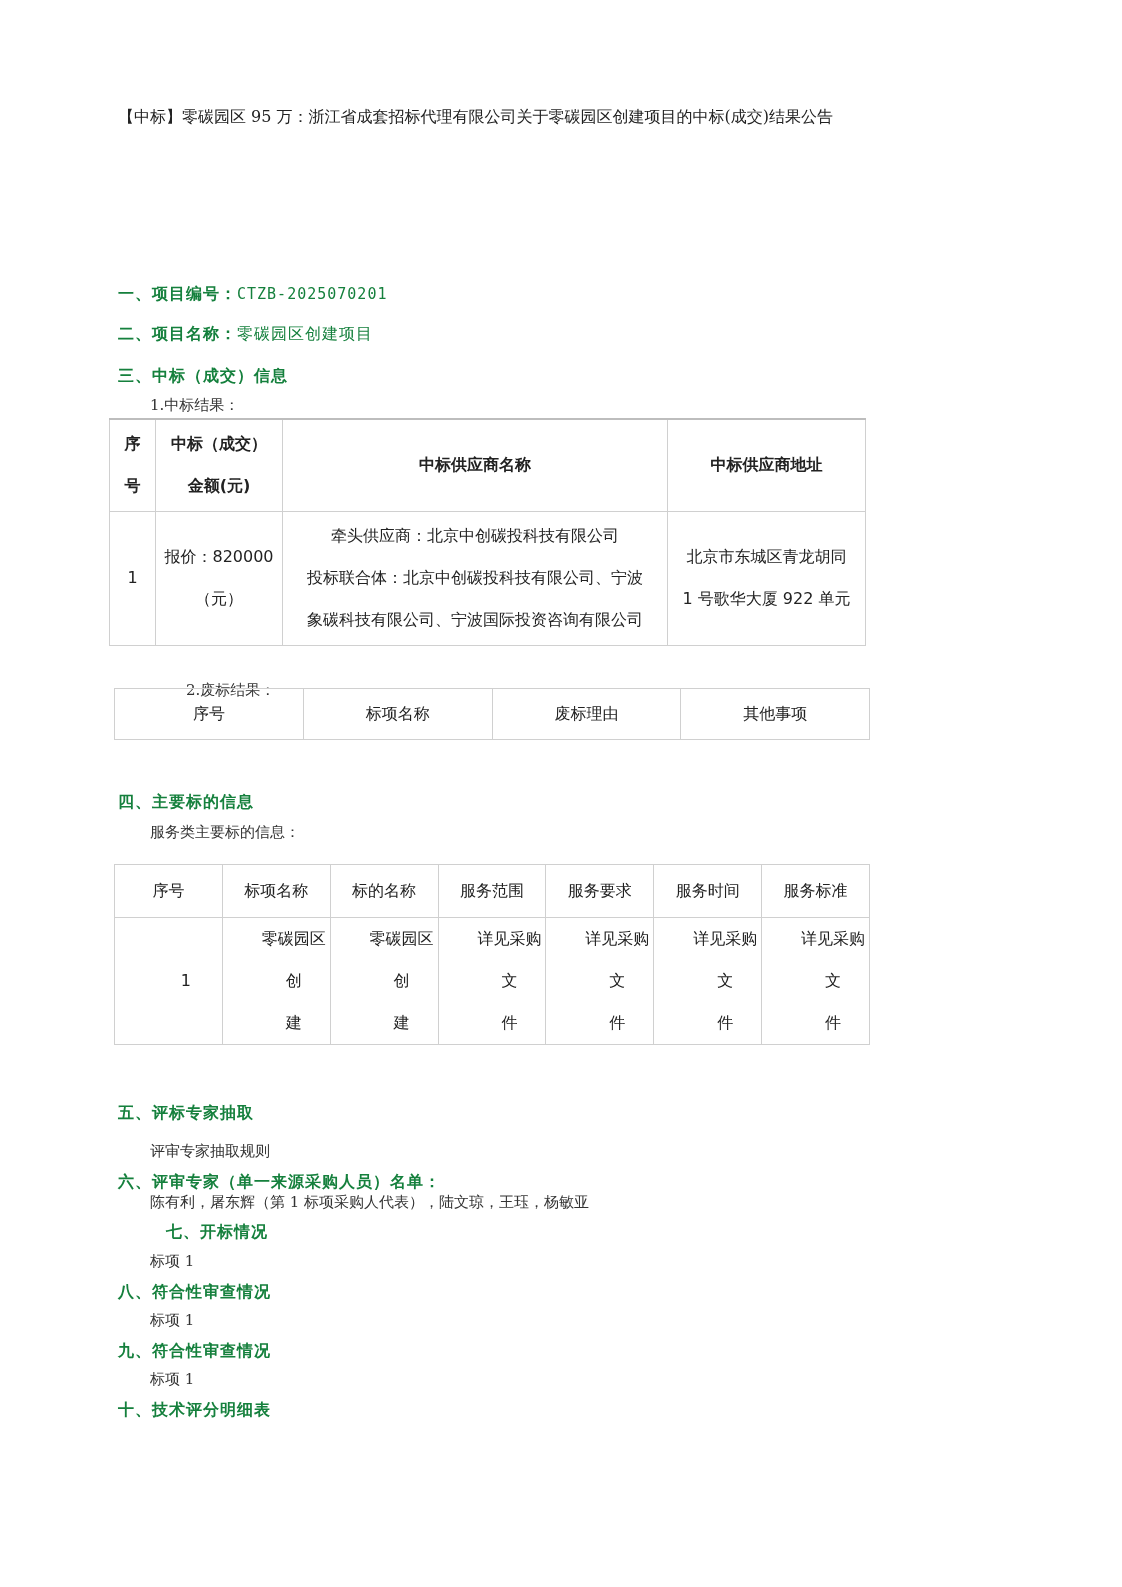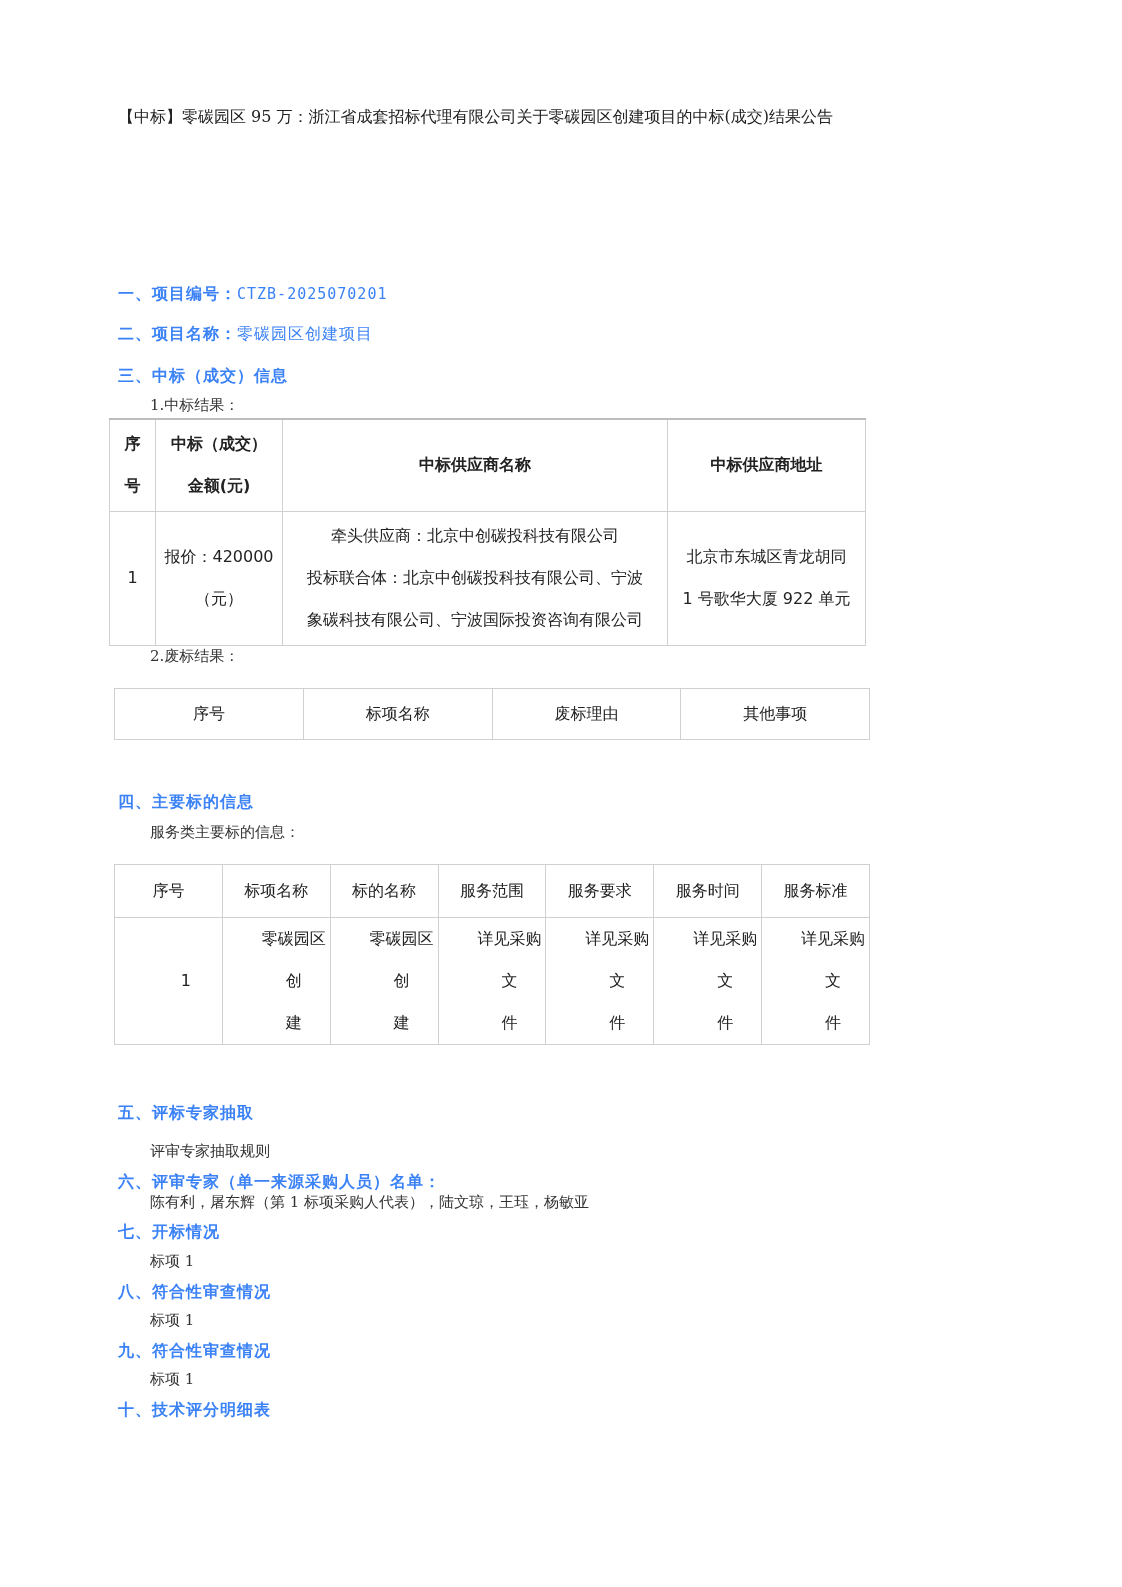--- a/index.html
+++ b/index.html
@@ -22,21 +22,21 @@
       width: 900px;
       font-family: "DejaVu Serif", serif;
       font-size: 16px;
       line-height: 42px;
       color: #222;
     }
     .h {
       left: 118px;
       font-size: 16px;
       font-weight: bold;
-      color: #3b82f6;
+      color: #15803d;
       letter-spacing: 1px;
       white-space: nowrap;
     }
     .h .val {
       font-weight: normal;
     }
     .h .mono {
       font-family: "DejaVu Sans Mono", monospace;
       font-weight: normal;
       font-size: 15px;
@@ -105,37 +105,37 @@
     <th>
       <div>中标（成交）</div>
       <div>金额(元)</div>
     </th>
     <th>中标供应商名称</th>
     <th>中标供应商地址</th>
   </tr>
   <tr style="height:134px;">
     <td>1</td>
     <td>
-      <div>报价：420000</div>
+      <div>报价：820000</div>
       <div>（元）</div>
     </td>
     <td>
       <div>牵头供应商：北京中创碳投科技有限公司</div>
       <div>投标联合体：北京中创碳投科技有限公司、宁波</div>
       <div>象碳科技有限公司、宁波国际投资咨询有限公司</div>
     </td>
     <td>
       <div>北京市东城区青龙胡同</div>
       <div>1 号歌华大厦 922 单元</div>
     </td>
   </tr>
 </tbody>
   </table>
 
-<div class="abs sub" style="top:647px;">2.废标结果：</div>
+<div class="abs sub" style="top:681px;margin-left:36px;">2.废标结果：</div>
 
 <table class="t2">
   <tbody>
       <tr>
     <td>序号</td>
     <td>标项名称</td>
     <td>废标理由</td>
     <td>其他事项</td>
   </tr>
 </tbody>
@@ -185,21 +185,21 @@
   </tr>
 </tbody>
   </table>
 
 <div class="abs h" style="top:1103px;">五、评标专家抽取</div>
 <div class="abs sub" style="top:1142px;">评审专家抽取规则</div>
 
 <div class="abs h" style="top:1172px;">六、评审专家（单一来源采购人员）名单：</div>
 <div class="abs sub" style="top:1193px;">陈有利，屠东辉（第 1 标项采购人代表），陆文琼，王珏，杨敏亚</div>
 
-<div class="abs h" style="top:1222px;">七、开标情况</div>
+<div class="abs h" style="top:1222px;margin-left:48px;">七、开标情况</div>
 <div class="abs sub" style="top:1252px;">标项 1</div>
 
 <div class="abs h" style="top:1282px;">八、符合性审查情况</div>
 <div class="abs sub" style="top:1311px;">标项 1</div>
 
 <div class="abs h" style="top:1341px;">九、符合性审查情况</div>
 <div class="abs sub" style="top:1370px;">标项 1</div>
 
 <div class="abs h" style="top:1400px;">十、技术评分明细表</div>
 

